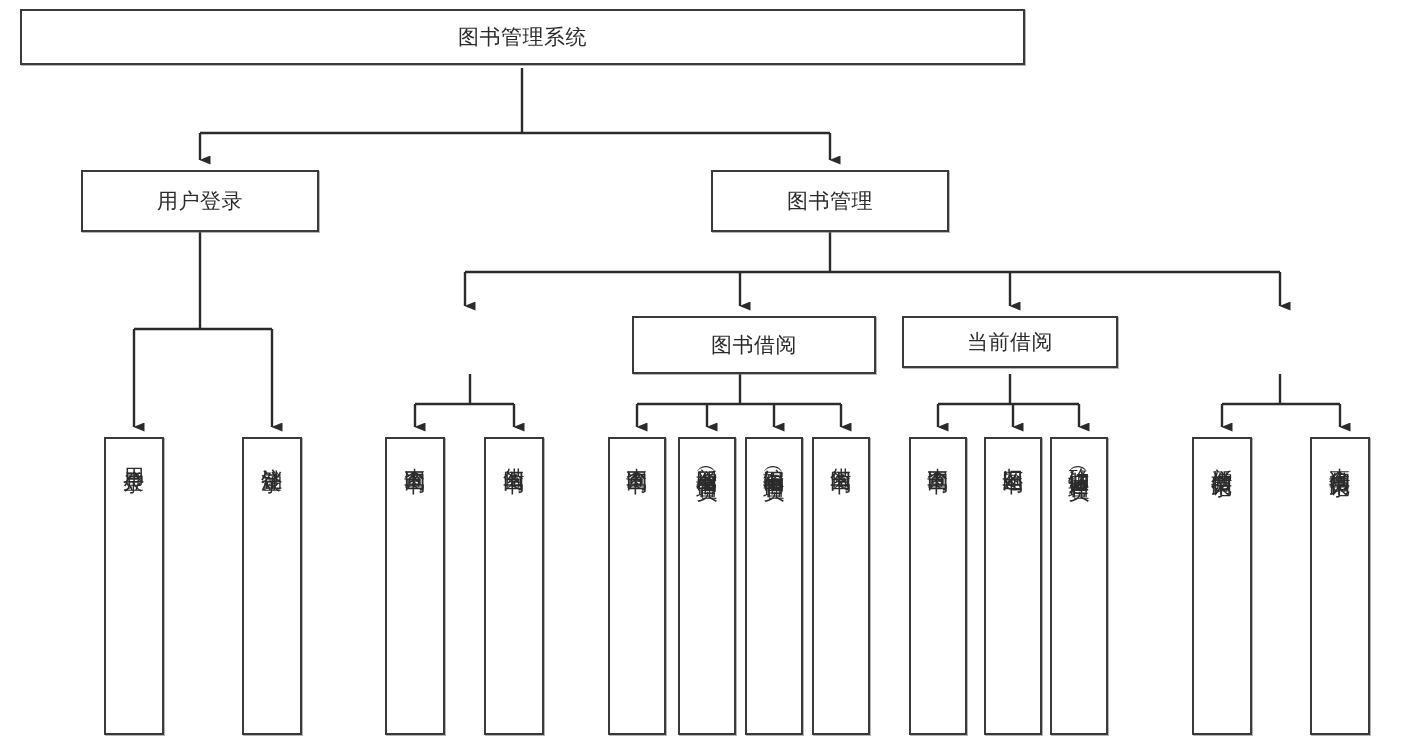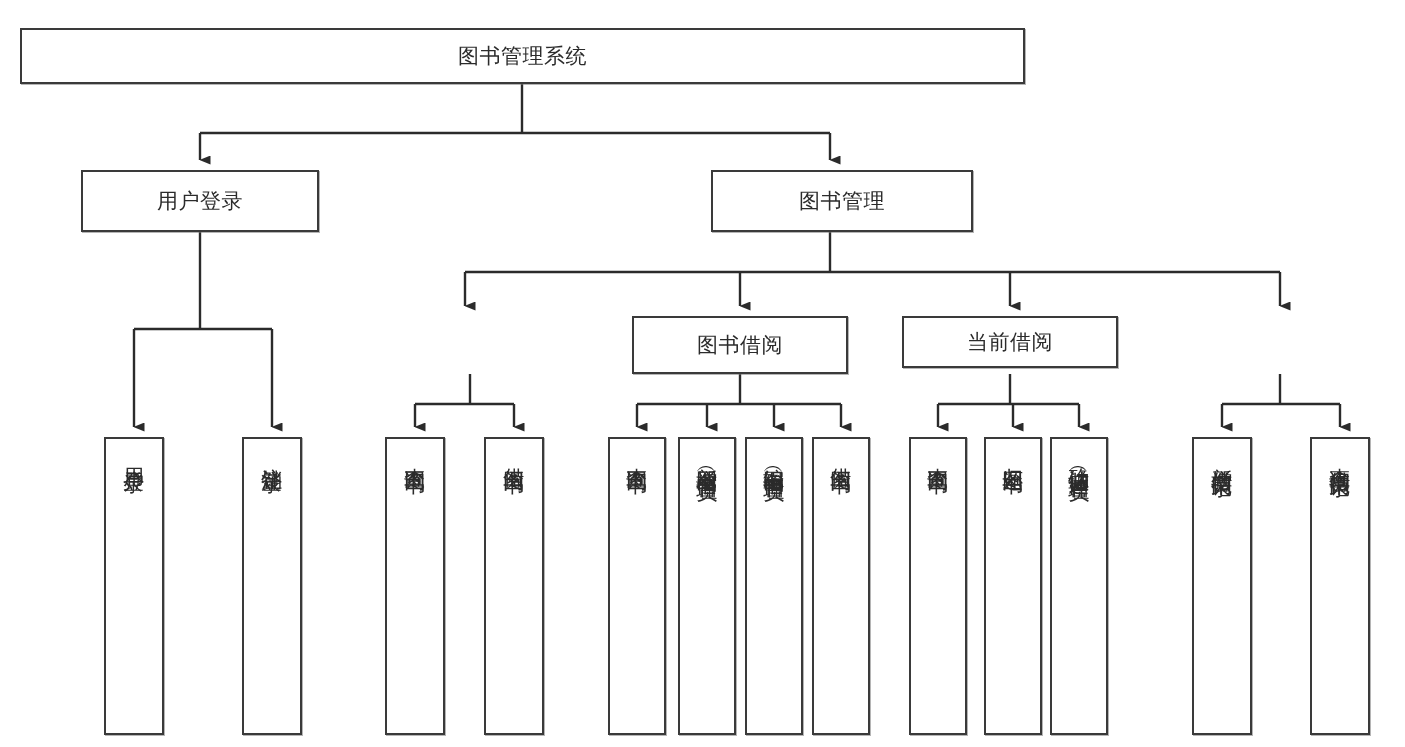--- a/index.html
+++ b/index.html
@@ -129,32 +129,32 @@
     </g>
 
     <g stroke="#2b2b2b" stroke-width="2.4" fill="none">
       <line x1="1280" y1="374" x2="1280" y2="404"></line>
       <line x1="1222" y1="404" x2="1340" y2="404"></line>
       <line x1="1222" y1="404" x2="1222" y2="427" marker-end="url(#arrowhead)"></line>
       <line x1="1340" y1="404" x2="1340" y2="427" marker-end="url(#arrowhead)"></line>
     </g>
   </svg>
 
-  <div class="node horizontal" style="left:20px;top:28px;width:1005px;height:56px;">
+  <div class="node horizontal" style="left:20px;top:9px;width:1005px;height:56px;">
     <span>图书管理系统</span>
   </div>
 
   <div class="node horizontal" style="left:81px;top:170px;width:238px;height:62px;">
     <span>用户登录</span>
   </div>
-  <div class="node horizontal" style="left:711px;top:170px;width:262px;height:62px;">
+  <div class="node horizontal" style="left:711px;top:170px;width:238px;height:62px;">
     <span>图书管理</span>
   </div>
 
-  <div class="node horizontal" style="left:632px;top:316px;width:216px;height:58px;">
+  <div class="node horizontal" style="left:632px;top:316px;width:244px;height:58px;">
     <span>图书借阅</span>
   </div>
   <div class="node horizontal" style="left:902px;top:316px;width:216px;height:52px;text-align:center;">
     <span>当前借阅</span>
   </div>
 
   <div class="node vertical" style="left:104px;top:437px;width:60px;height:298px;">
     <span class="vtext">用户登录</span>
   </div>
   <div class="node vertical" style="left:242px;top:437px;width:60px;height:298px;">

